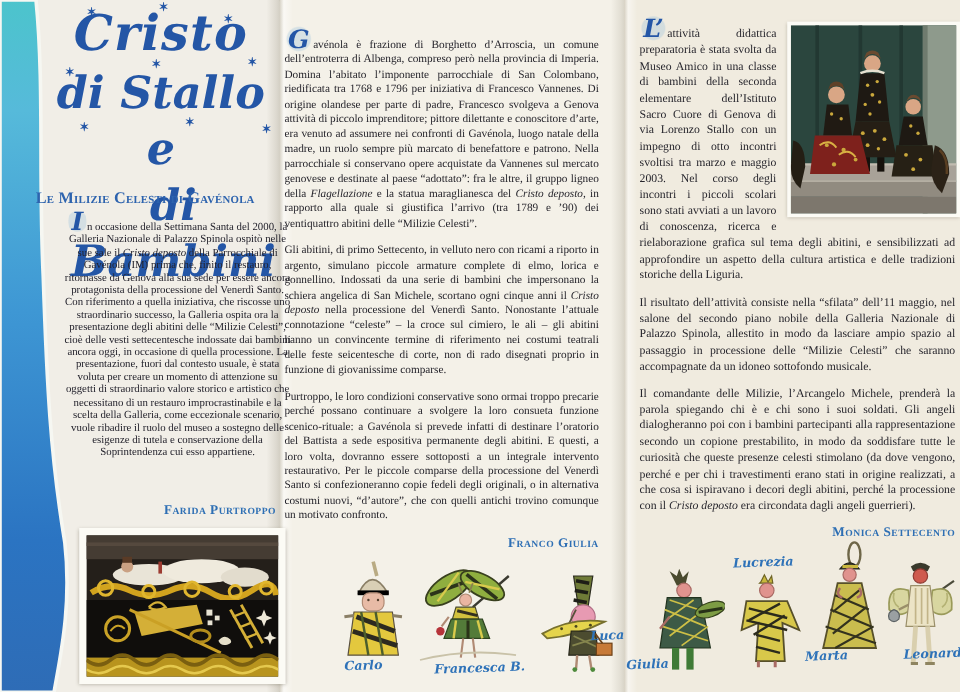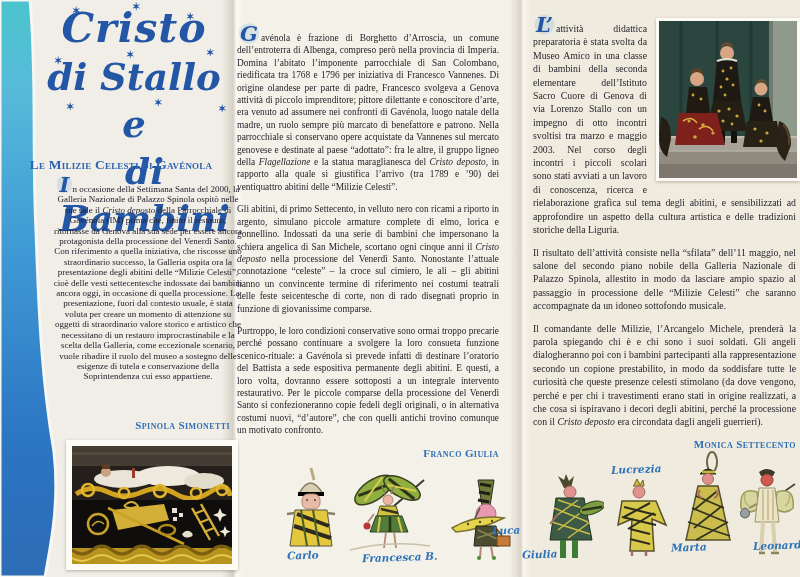--- a/index.html
+++ b/index.html
@@ -94,21 +94,21 @@
     <span class="star" style="left:120px;top:96px">✶</span>
     <span class="star" style="left:184px;top:102px">✶</span>
     <span class="tl t1">Cristo</span>
     <span class="tl t2">di Stallo e</span>
     <span class="tl t3">di Bambini</span>
   </div>
 
   <div class="subtitle">Le Milizie Celesti di Gavénola</div>
 
   <div class="intro"><span class="dc">I</span><span>n occasione della Settimana Santa del 2000, la Galleria Nazionale di Palazzo Spinola ospitò nelle sue sale il </span><span class="it">Cristo deposto</span><span> della Parrocchiale di Gavénola (IM) prima che, finito il restauro, ritornasse da Genova alla sua sede per essere ancora protagonista della processione del Venerdì Santo. Con riferimento a quella iniziativa, che riscosse uno straordinario successo, la Galleria ospita ora la presentazione degli abitini delle “Milizie Celesti”, cioè delle vesti settecentesche indossate dai bambini ancora oggi, in occasione di quella processione. La presentazione, fuori dal contesto usuale, è stata voluta per creare un momento di attenzione su oggetti di straordinario valore storico e artistico che necessitano di un restauro improcrastinabile e la scelta della Galleria, come eccezionale scenario, vuole ribadire il ruolo del museo a sostegno delle esigenze di tutela e conservazione della Soprintendenza cui esso appartiene.</span></div>
-  <div class="sig" id="sig-left">Spinola Simonetti</div>
+  <div class="sig" id="sig-left">Farida Purtroppo</div>
 
   <div class="photo-frame" id="photo-left">
     <svg width="160" height="118" viewBox="0 0 160 118">
       <rect width="160" height="118" fill="#241f1a"></rect>
       <rect width="160" height="20" fill="#453c33"></rect>
       <rect x="0" y="6" width="160" height="3" fill="#55493e"></rect>
 
       <ellipse cx="52" cy="33" rx="30" ry="9" fill="#e9e4d7"></ellipse>
       <ellipse cx="96" cy="30" rx="32" ry="10" fill="#efeadd"></ellipse>
       <ellipse cx="132" cy="35" rx="20" ry="8" fill="#e2dccd"></ellipse>

